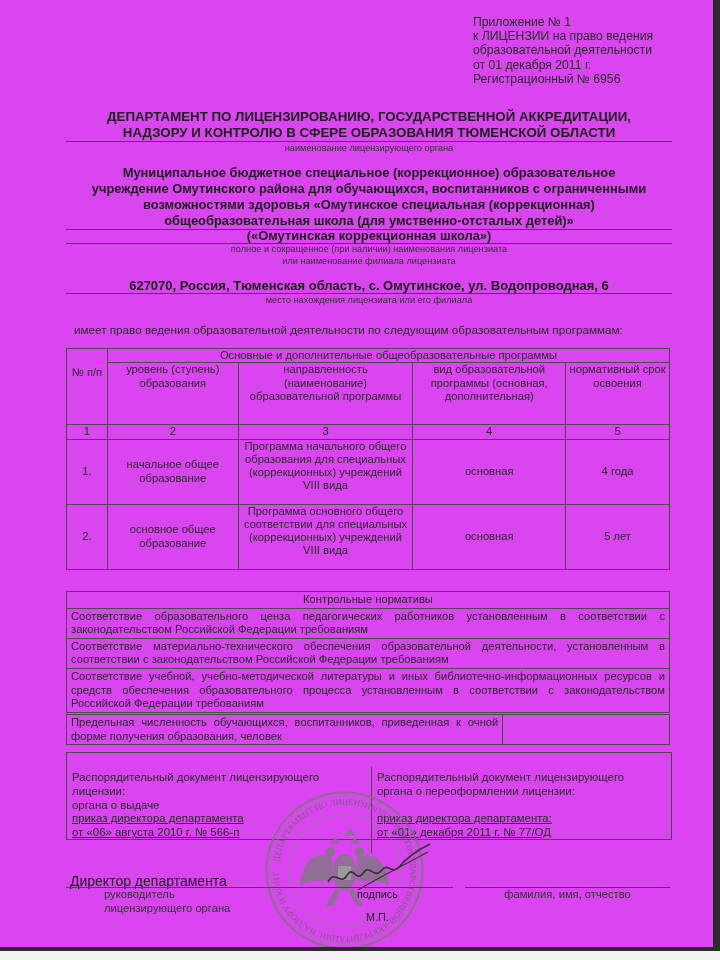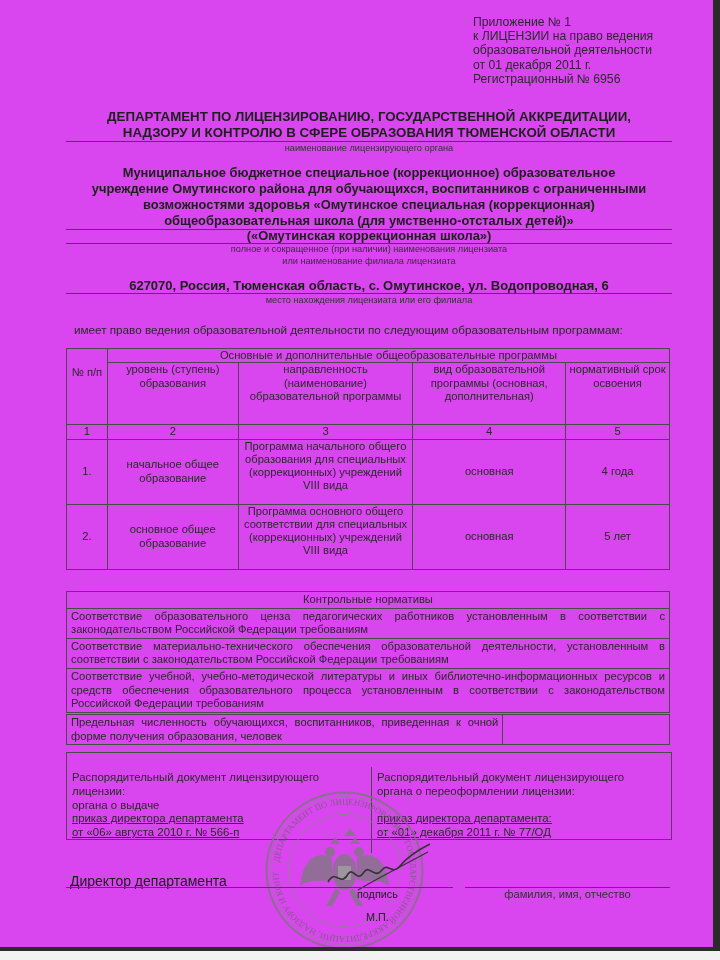--- a/index.html
+++ b/index.html
@@ -200,20 +200,24 @@
     <rect x="76" y="78" width="13" height="14" fill="#a0a0a0" opacity="0.8"></rect>
   </svg>
 
   <svg class="abs" style="left:318px;top:838px;width:120px;height:60px;" viewBox="0 0 120 60">
     <path d="M10 44 C18 30 22 50 30 36 C36 28 38 46 46 34 C52 26 56 42 64 32 C70 24 74 38 82 28 C90 18 100 12 112 6" fill="none" stroke="#333" stroke-width="1.6"></path>
     <path d="M40 52 C60 40 80 30 110 14" fill="none" stroke="#333" stroke-width="1.2"></path>
   </svg>
 
   <div class="abs sig-title">Директор  департамента</div>
   <div class="rule" style="left:66px;top:887px;width:387px;"></div>
+  <div class="abs sig-sub">
+    <div>руководитель</div>
+    <div>лицензирующего органа</div>
+  </div>
   <div class="abs sig-podpis">подпись</div>
   <div class="abs sig-mp">М.П.</div>
 
   <div class="rule" style="left:465px;top:887px;width:205px;"></div>
   <div class="abs sig-name-cap">фамилия, имя, отчество</div>
 </div>
 
 <div class="edge-right"></div>
 <div class="edge-bottom"></div>
 

